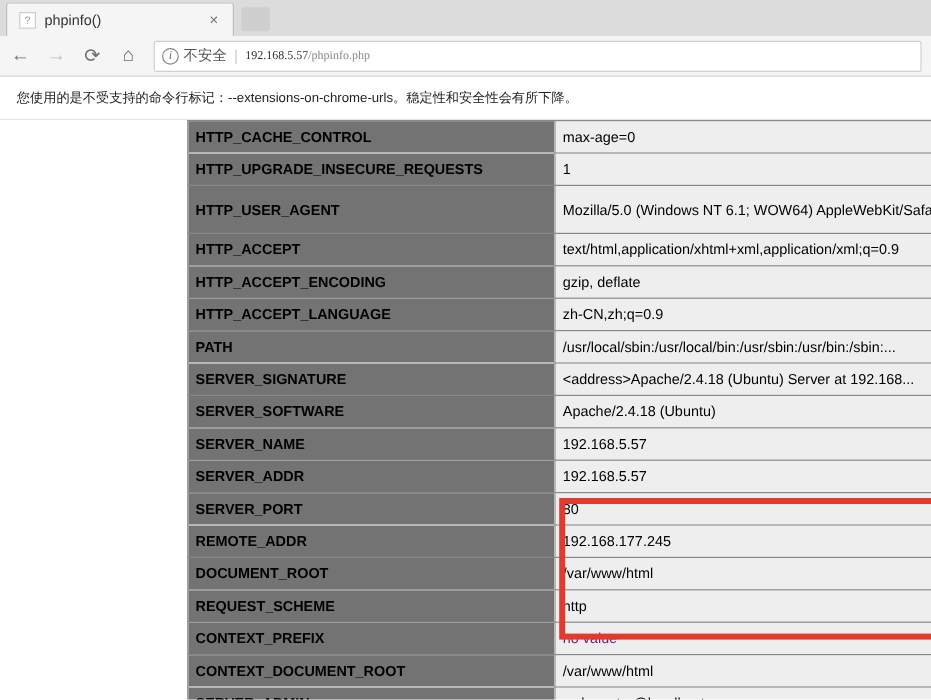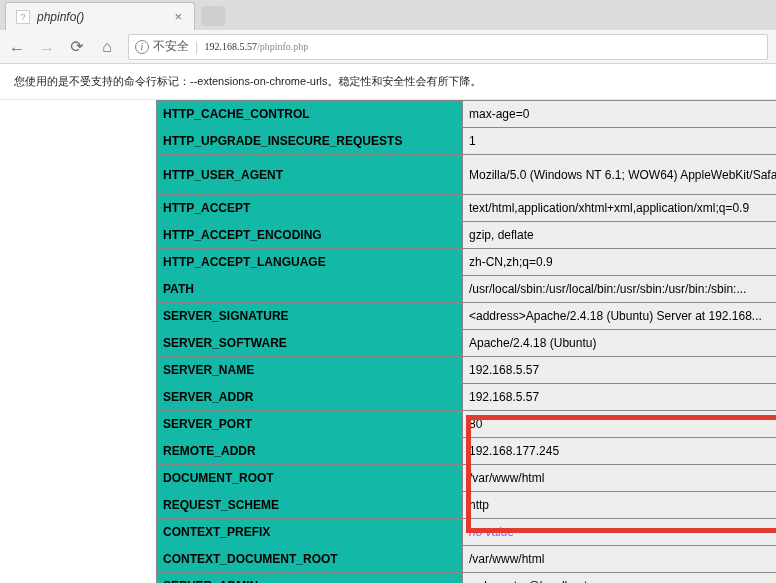--- a/index.html
+++ b/index.html
@@ -1,37 +1,37 @@
 <!DOCTYPE html>
 <html><head>
 <meta charset="utf-8">
 <style>
   * { margin: 0; padding: 0; box-sizing: border-box; }
   body { font-family: "Segoe UI", Tahoma, Arial, sans-serif; font-size: 12px; background: #fff; overflow: hidden; width: 776px; height: 583px; }
   .tabstrip { height: 30px; background: #dcdcdc; display: flex; align-items: flex-end; padding-left: 5px; }
   .tab { background: #f5f5f5; height: 28px; width: 190px; display: flex; align-items: center; padding: 0 10px; border-radius: 3px 3px 0 0; border: 1px solid #bfbfbf; border-bottom: none; position: relative; }
   .tab .favicon { width: 14px; height: 14px; margin-right: 7px; background: #fff; border: 1px solid #ccc; display:flex; align-items:center; justify-content:center; font-size:9px; color:#999; }
-  .tab .title { flex: 1; color: #333; font-size: 12px; white-space: nowrap; overflow: hidden; text-overflow: ellipsis; font-style: italic; }
+  .tab .title { flex: 1; color: #333; font-size: 12px; white-space: nowrap; overflow: hidden; text-overflow: ellipsis; }
   .tab .close { color: #777; font-size: 13px; padding: 0 2px; cursor: pointer; }
   .newtab { width: 24px; height: 20px; background: #cfcfcf; margin-left: 6px; margin-bottom: 4px; border-radius: 3px; }
   .toolbar { height: 34px; background: #f5f5f5; border-bottom: 1px solid #d6d6d6; display: flex; align-items: center; padding: 0 8px; gap: 12px; }
   .navbtn { color: #6e6e6e; font-size: 16px; cursor: pointer; width: 18px; text-align: center; }
   .navbtn.disabled { color: #bfbfbf; cursor: default; }
   .omnibox { flex: 1; height: 26px; border: 1px solid #d0d0d0; border-radius: 2px; background: #fff; display: flex; align-items: center; padding: 0 6px; gap: 6px; font-size: 13px; }
   .secbadge { display: flex; align-items: center; gap: 4px; color: #555; font-size: 12px; }
   .secbadge .info { width: 14px; height: 14px; border: 1px solid #888; border-radius: 50%; display: flex; align-items: center; justify-content: center; font-size: 10px; color: #666; font-style: italic; font-family: serif; }
   .url { color: #333; font-family: Liberation Serif, serif; font-size: 10px; flex: 1; }
   .url .path { color: #8a8a8a; }
   .infobar { padding: 10px 14px; color: #222; font-size: 11px; border-bottom: 1px solid #e6e6e6; }
   .content { padding: 0; overflow: hidden; }
   table.phpinfo { border-collapse: collapse; width: 100%; table-layout: fixed; }
   table.phpinfo td { border: 1px solid #888; padding: 4px 6px; font-family: Verdana, Arial, sans-serif; font-size: 12px; vertical-align: middle; height: 27px; white-space: nowrap; overflow: hidden; }
-  table.phpinfo td.k { background: #14b8a6; font-weight: bold; color: #000; width: 306px; }
+  table.phpinfo td.k { background: #737373; font-weight: bold; color: #000; width: 306px; }
   table.phpinfo td.v { background: #eee; color: #000; }
-  table.phpinfo td.v .noval { color: #8b5cf6; font-style: italic; }
+  table.phpinfo td.v .noval { color: #701a75; }
   .tablewrap { margin-left: 156px; width: 700px; position: relative; }
   .redbox { position: absolute; border: 5px solid #e33a2f; pointer-events: none; left: 310px; top: 315px; width: 376px; height: 118px; }
 </style>
 </head>
 <body>
 
 <div class="tabstrip">
   <div class="tab">
     <span class="favicon">?</span>
     <span class="title">phpinfo()</span>

